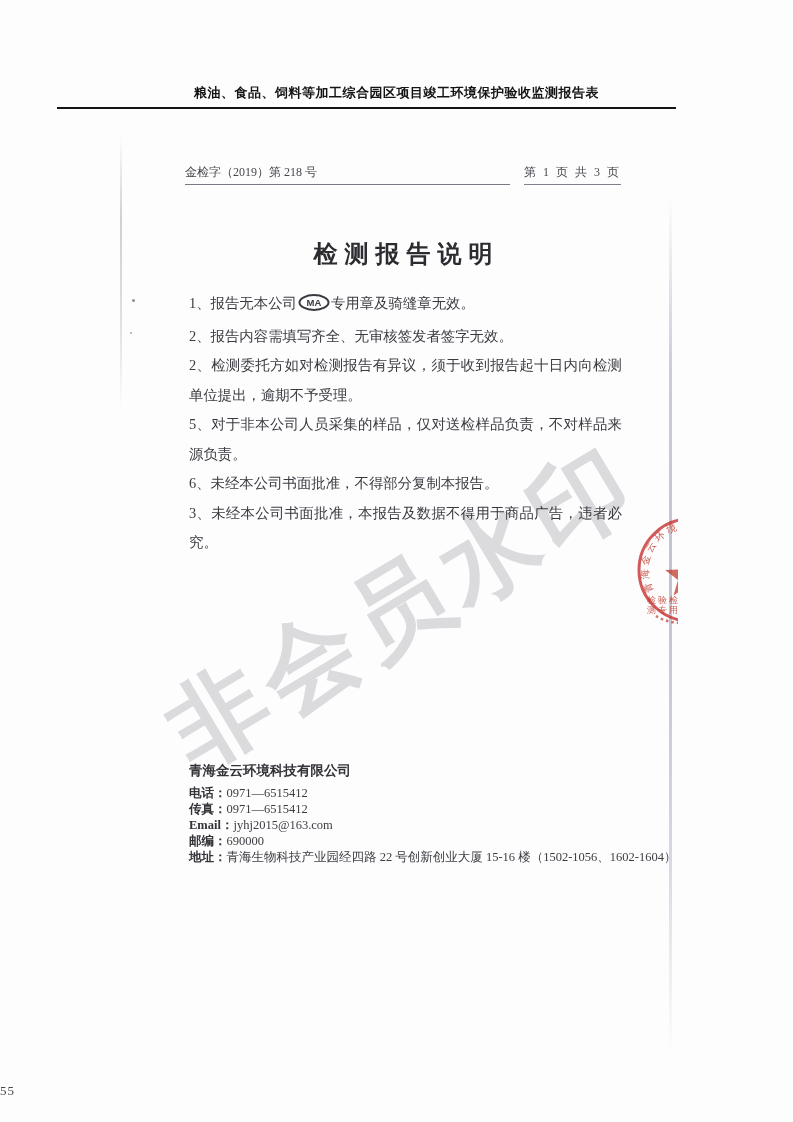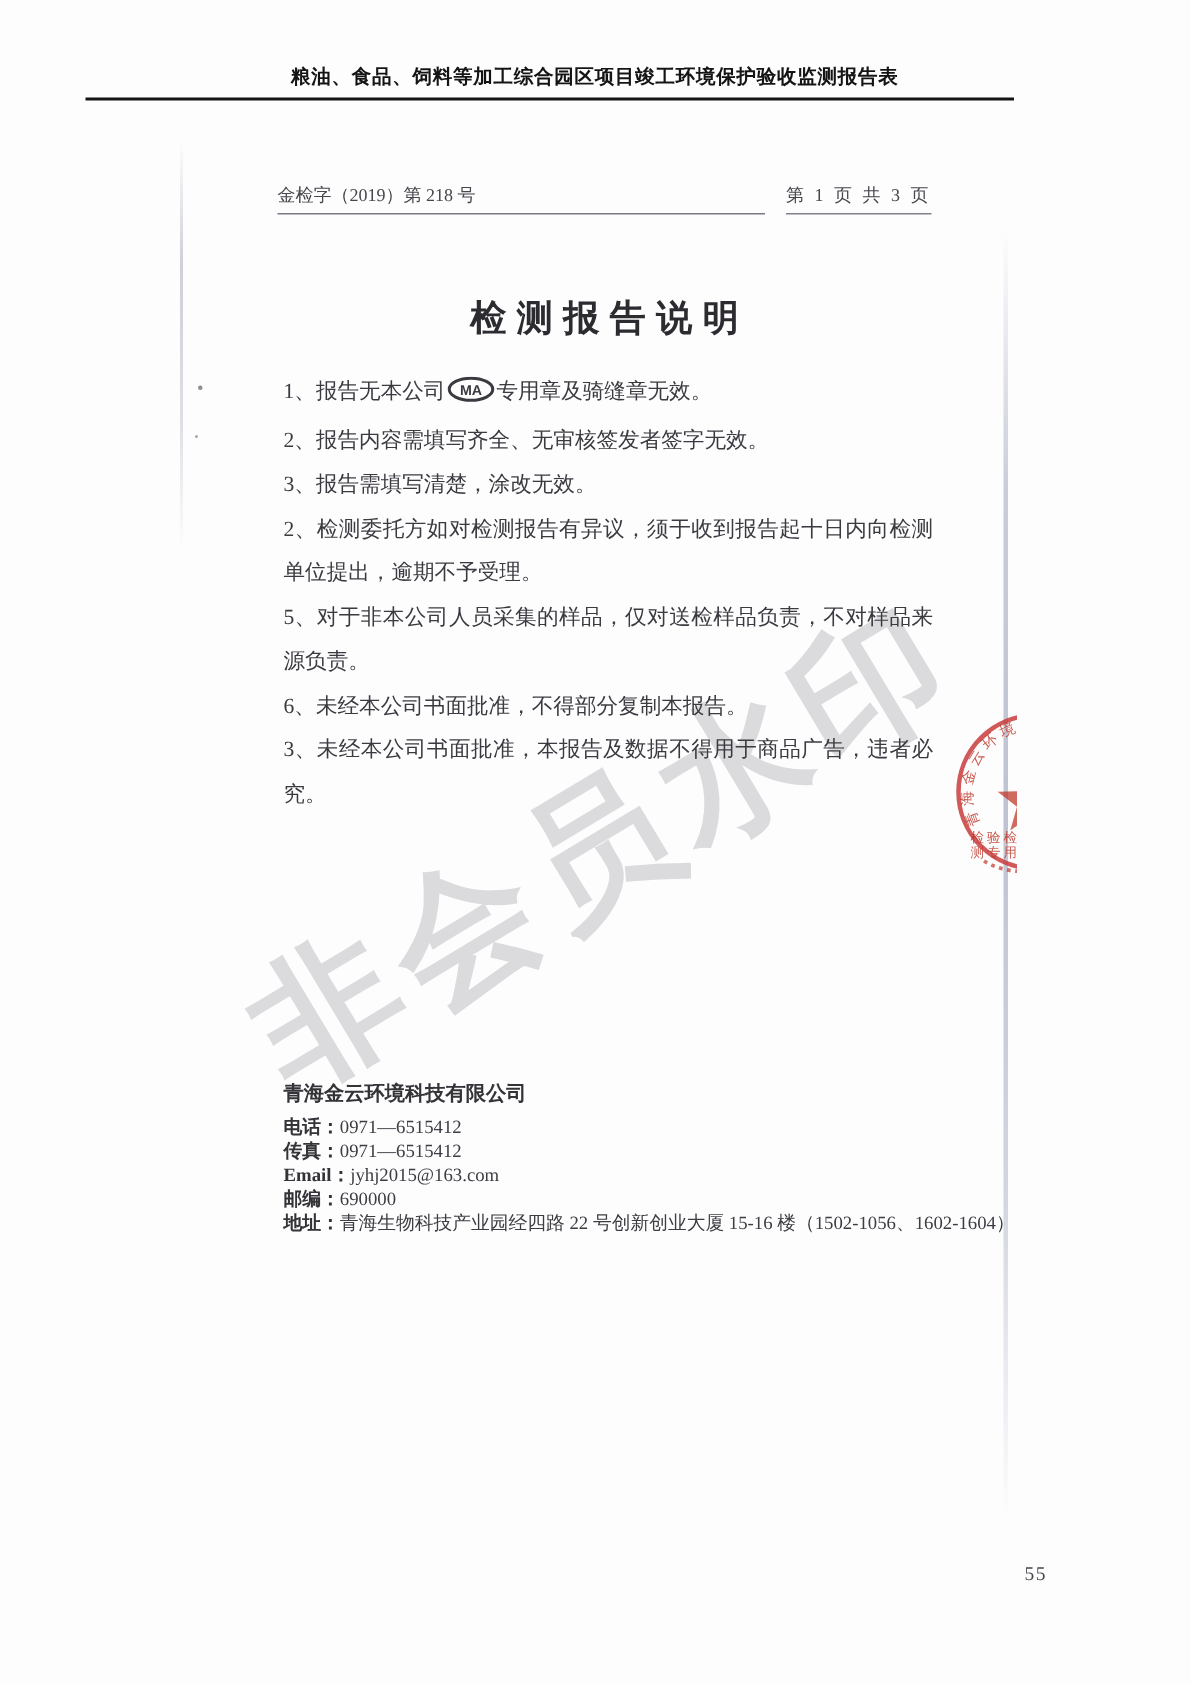--- a/index.html
+++ b/index.html
@@ -1,21 +1,21 @@
 <!DOCTYPE html>
 <html><head>
 <meta charset="utf-8">
 <style>
   html,body{margin:0;padding:0;}
   body{
     width:793px;height:1122px;position:relative;background:#fdfdfe;
     font-family:"Liberation Serif","DejaVu Serif",serif;
     overflow:hidden;
   }
-  .canvas{position:absolute;inset:0;}
+  .canvas{position:absolute;inset:0;margin-top:42px;}
 
   
   .top-header{
     position:absolute;left:0;top:42px;width:793px;text-align:center;
     font-family:"Liberation Serif","DejaVu Serif",serif;
     font-weight:bold;font-size:13px;color:#141414;letter-spacing:0.5px;
   }
   .header-rule{
     position:absolute;left:57px;top:65px;width:619px;height:2px;background:#151515;
   }
@@ -81,21 +81,21 @@
   .company{
     position:absolute;left:189px;top:720px;width:460px;
     color:#3c3c42;white-space:nowrap;
   }
   .company-name{font-size:13.5px;font-weight:bold;margin-bottom:5px;color:#333338;}
   .company-row{font-size:12.5px;line-height:16px;}
   .company-row .lbl{font-weight:bold;color:#333338;}
 
   
   .page-num{
-    position:absolute;left:0;top:1041px;width:698px;text-align:right;
+    position:absolute;left:0;top:1041px;width:698px;text-align:left;
     font-size:13px;color:#46464c;letter-spacing:1px;
   }
 </style>
 </head>
 <body>
 
 <div class="canvas">
 
   <div class="top-header">粮油、食品、饲料等加工综合园区项目竣工环境保护验收监测报告表</div>
   <div class="header-rule"></div>
@@ -116,21 +116,20 @@
     </div>
 
     <div class="report-title">检测报告说明</div>
 
     <div class="notes">
       <p><span>1、报告无本公司</span><span class="cma-mark"><svg width="32" height="17" viewBox="0 0 32 17">
               <ellipse cx="16" cy="8.5" rx="14.5" ry="7.4" fill="none" stroke="#3a3a40" stroke-width="2"></ellipse>
               <text x="16" y="12.2" text-anchor="middle" font-size="9.5" font-weight="bold" fill="#3a3a40" font-family="Liberation Sans, sans-serif">MA</text>
             </svg></span><span>专用章及骑缝章无效。</span></p>
       <p>2、报告内容需填写齐全、无审核签发者签字无效。</p>
-      <p>3、报告需填写清楚，涂改无效。</p>
       <p>2、检测委托方如对检测报告有异议，须于收到报告起十日内向检测单位提出，逾期不予受理。</p>
       <p>5、对于非本公司人员采集的样品，仅对送检样品负责，不对样品来源负责。</p>
       <p>6、未经本公司书面批准，不得部分复制本报告。</p>
       <p>3、未经本公司书面批准，本报告及数据不得用于商品广告，违者必究。</p>
     </div>
 
     <div class="seal-clip">
       <svg width="120" height="118" viewBox="0 0 120 118">
         <circle cx="56" cy="58" r="51" fill="none" stroke="#c53030" stroke-width="3" opacity="0.8"></circle>
         <path id="sealArc" d="M 19.6 79 A 42 42 0 0 1 56 16" fill="none"></path>

